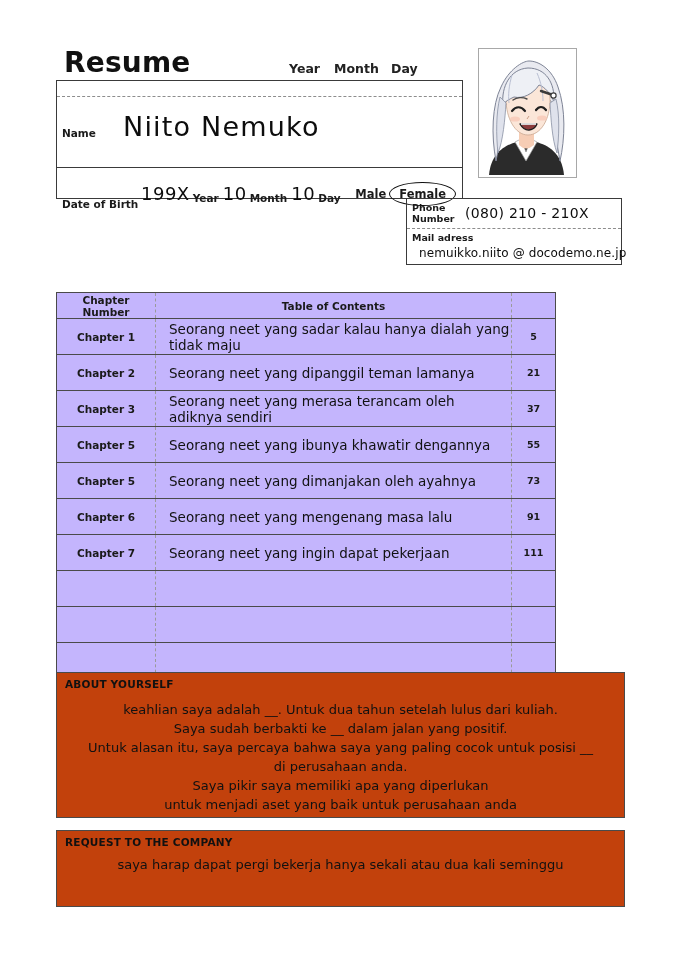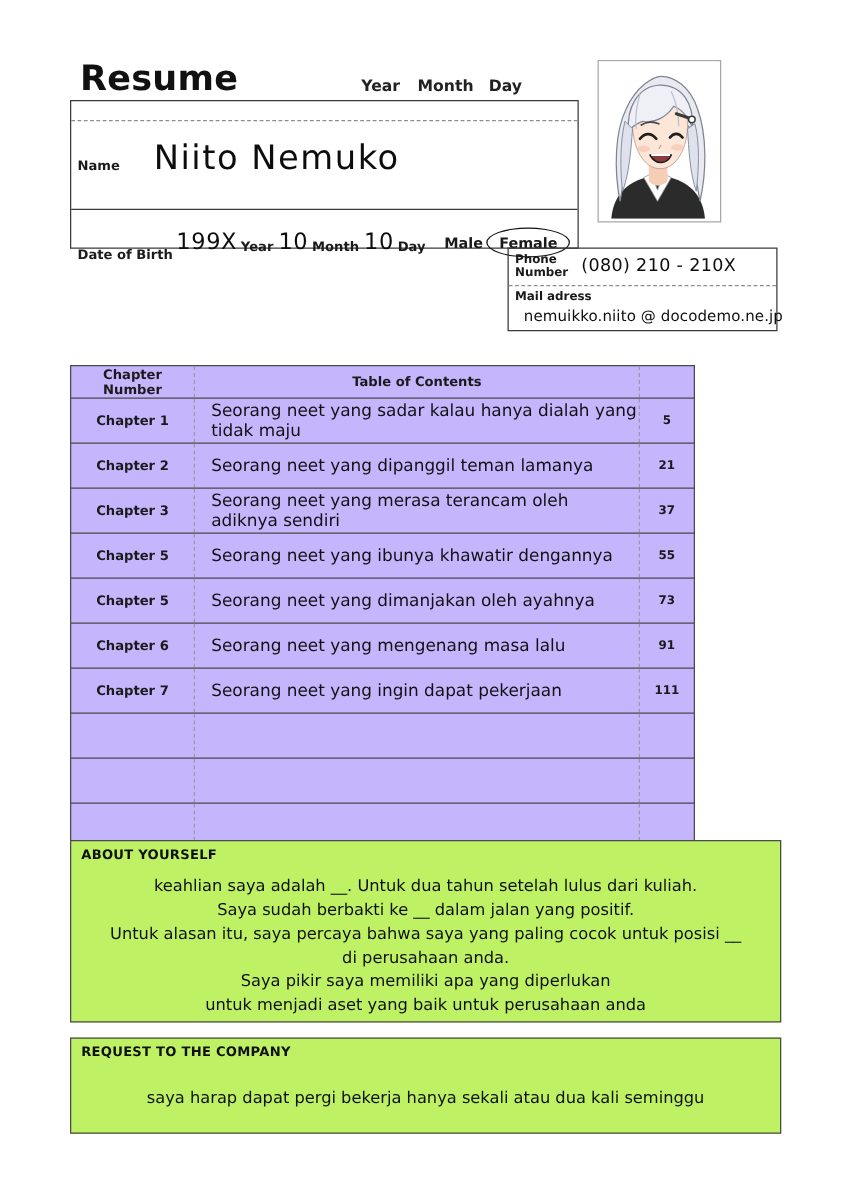--- a/index.html
+++ b/index.html
@@ -277,21 +277,21 @@
   }
   .toc .empty td { height: 36px; }
 
   
   .sec {
     position: absolute;
     left: 56px;
     width: 569px;
     border: 1.3px solid #4a4a4a;
     box-sizing: border-box;
-    background: #bef264;
+    background: #c2410c;
   }
   .sec-about { top: 672px; height: 146px; }
   .sec-req   { top: 830px; height: 77px; }
   .sec-title {
     position: absolute;
     left: 8px;
     top: 5px;
     font-size: 10.5px;
     font-weight: bold;
     letter-spacing: 0.2px;
@@ -300,21 +300,21 @@
   .sec-body {
     position: absolute;
     left: 0;
     right: 0;
     text-align: center;
     font-size: 13px;
     line-height: 19px;
     color: #111;
   }
   .sec-about .sec-body { top: 27px; }
-  .sec-req .sec-body { top: 38px; }
+  .sec-req .sec-body { top: 24px; }
 </style>
 </head>
 <body>
 
 <div class="page">
 
   <div class="title">Resume</div>
   <div class="ymd y">Year</div>
   <div class="ymd m">Month</div>
   <div class="ymd d">Day</div>

